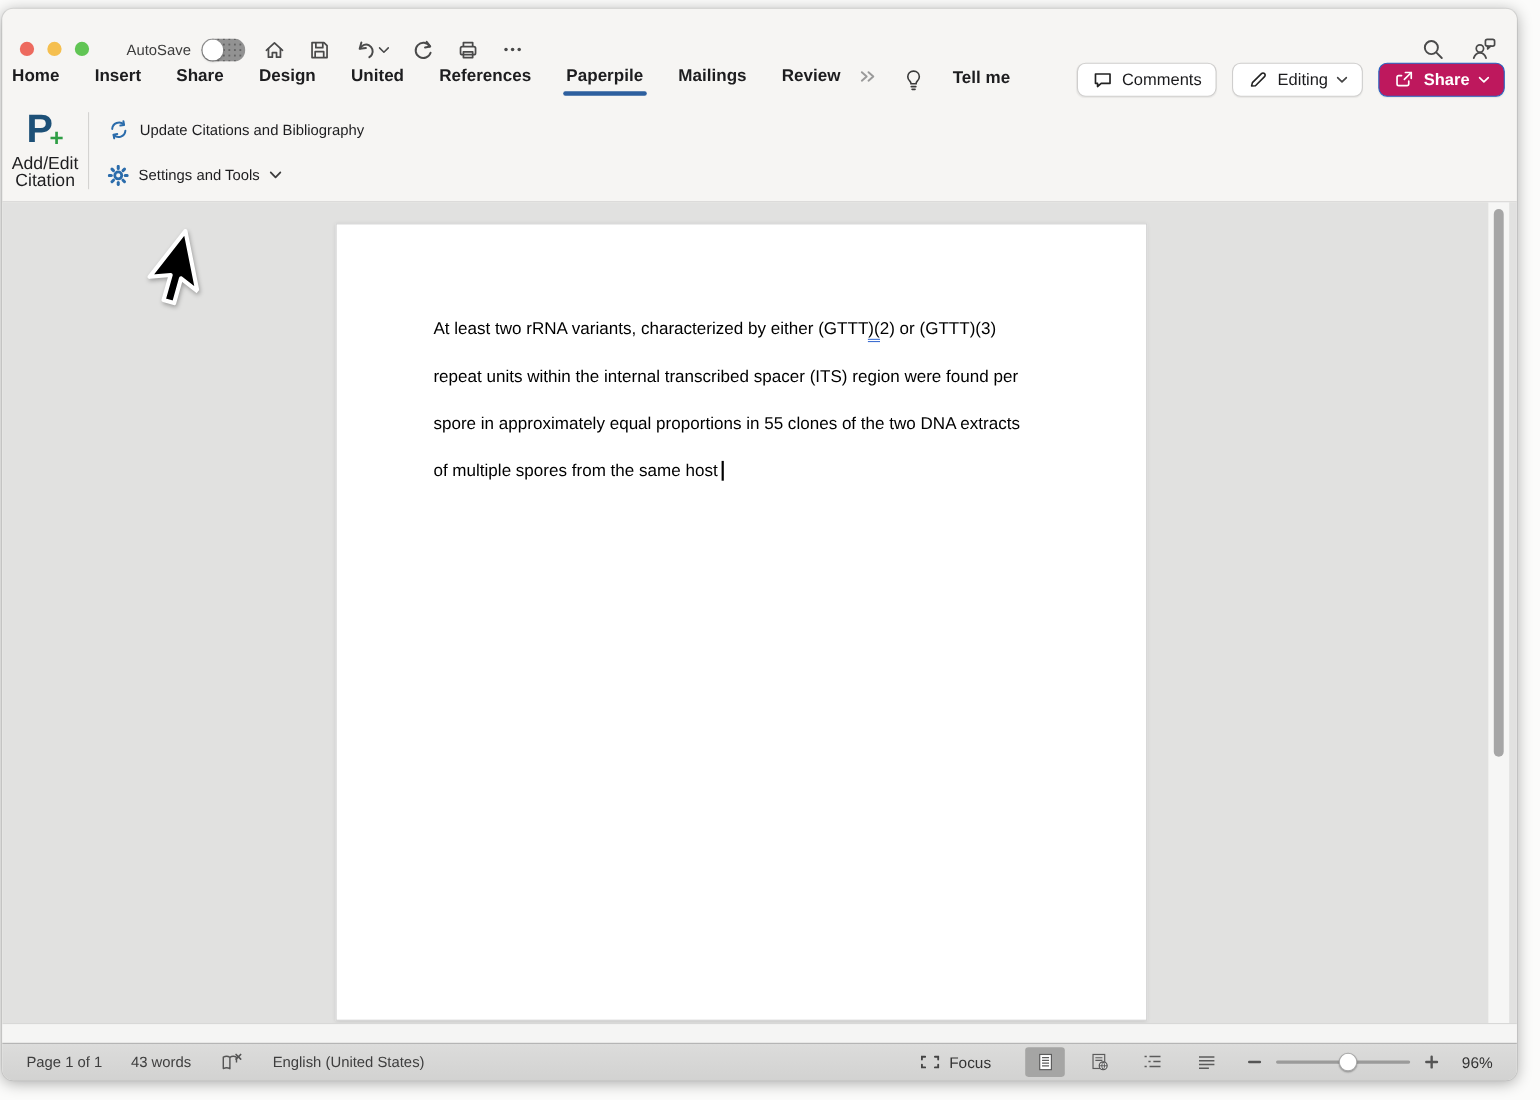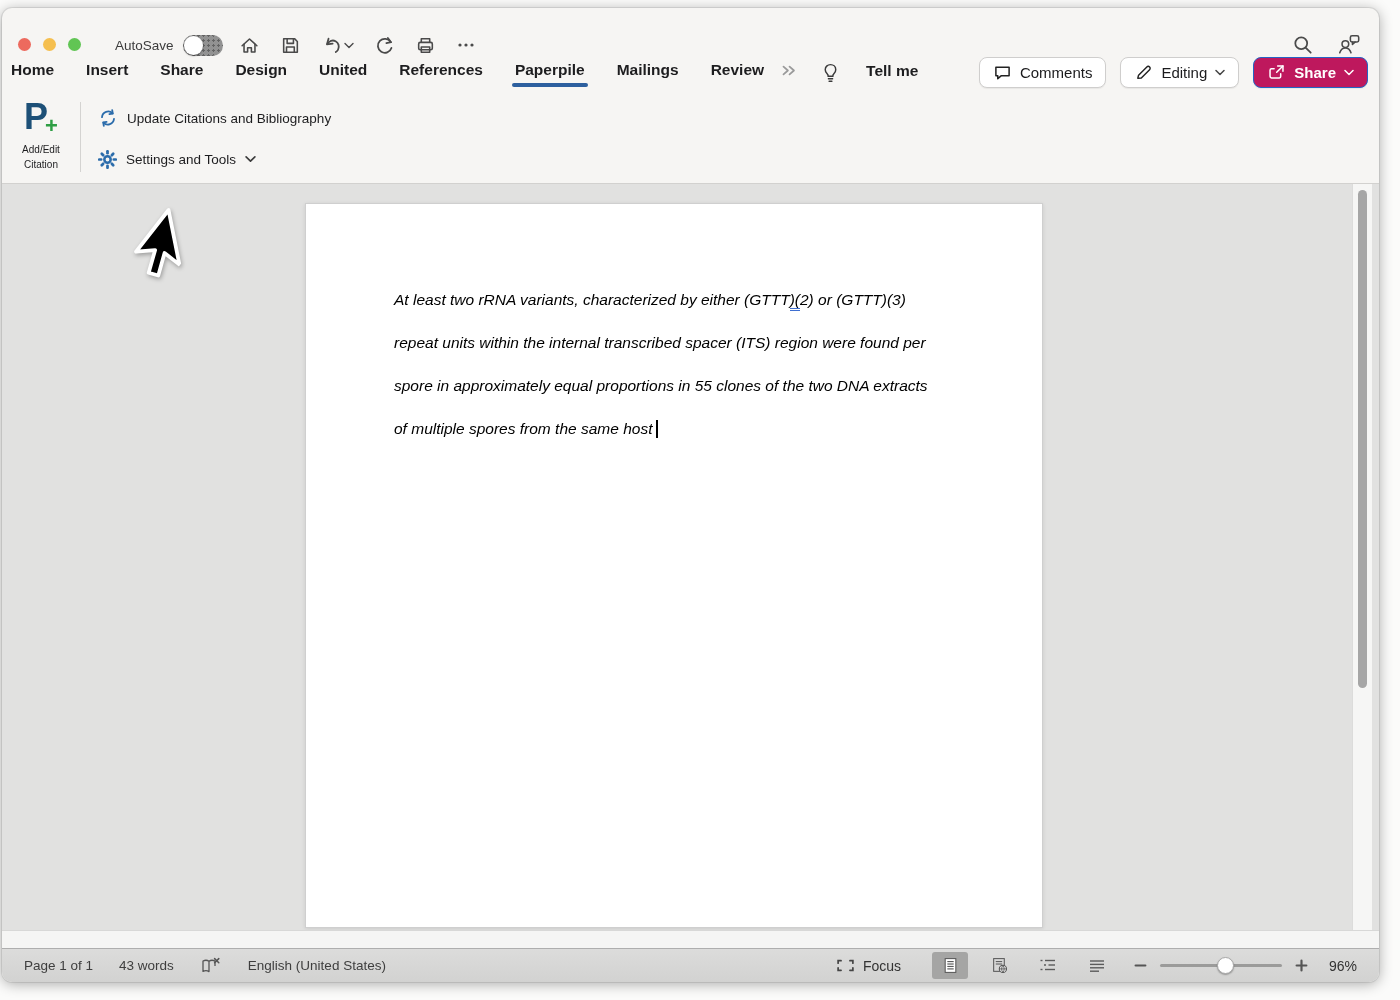--- a/index.html
+++ b/index.html
@@ -46,30 +46,30 @@
   .pill { height:31px; border-radius:8px; border:1px solid #cfcecd; background:#fff;
     display:flex; align-items:center; gap:8px; padding:0 13px; font-size:15px; color:#1b1b1d;
     box-shadow:0 1px 1px rgba(0,0,0,.06); }
   .pill-share { background:#be185d; border-color:#2463c4; color:#fff; font-weight:600; }
   
   .ribbon { position:absolute; left:0; top:82px; right:0; height:94px; border-bottom:1px solid #d2d1cf; }
   .cit-group { position:absolute; left:6px; top:6px; width:66px; text-align:center; }
   .pp-logo { height:44px; display:flex; align-items:flex-start; justify-content:center; }
   .pp-p { font-size:36px; font-weight:800; color:#1d5077; line-height:42px; letter-spacing:-1px;}
   .pp-plus { font-size:22px; font-weight:800; color:#2e9e44; line-height:60px; margin-left:-2px; }
-  .cit-label { font-size:10px; color:#1d1d1f; line-height:15px; margin-top:2px; }
+  .cit-label { font-size:16px; color:#1d1d1f; line-height:15px; margin-top:2px; }
   .rib-divider { position:absolute; left:78px; top:12px; width:1px; height:70px; background:#d4d3d1; }
   .rib-row { position:absolute; left:96px; display:flex; align-items:center; gap:9px; height:24px; }
   .rib-row .lbl { font-size:13.5px; font-weight:500; color:#1d1d1f; }
   .row1 { top:16px; } .row2 { top:57px; }
   
   .docarea { position:absolute; left:0; top:176px; right:0; height:746px; background:#e1e1e0; }
   .page { position:absolute; left:303px; top:19px; width:738px; height:725px; background:#fff;
     border:1px solid #cfcfcf; box-shadow:0 1px 4px rgba(0,0,0,.10); }
-  .doc-text { position:absolute; left:88px; top:74px; width:580px; font-size:15.5px; color:#000;font-style:italic; }
+  .doc-text { position:absolute; left:88px; top:74px; width:580px; font-size:15.5px; color:#000; }
   .doc-text p { line-height:43px; white-space:nowrap; }
   .grammar-mark { border-bottom:3px double #3f6fd1; }
   .caret { display:inline-block; width:1.5px; height:18px; background:#000; vertical-align:-4px; margin-left:4px; }
   .hgutter { position:absolute; left:0; right:0; top:746px; height:18px; background:#f5f5f4; border-top:1px solid #d8d8d7; }
   .vgutter { position:absolute; right:7px; top:0; width:20px; height:746px; background:#f6f6f5; border-left:1px solid #dcdcdb; }
   .vthumb { position:absolute; left:5px; top:6px; width:9px; height:498px; border-radius:5px; background:#a6a6a6; }
   .pointer { position:absolute; left:138px; top:28px; filter:drop-shadow(1px 2px 2px rgba(0,0,0,.3)); }
   .pointer svg { transform:rotate(38deg); }
   
   .statusbar { position:absolute; left:0; right:0; bottom:0; height:34px;

